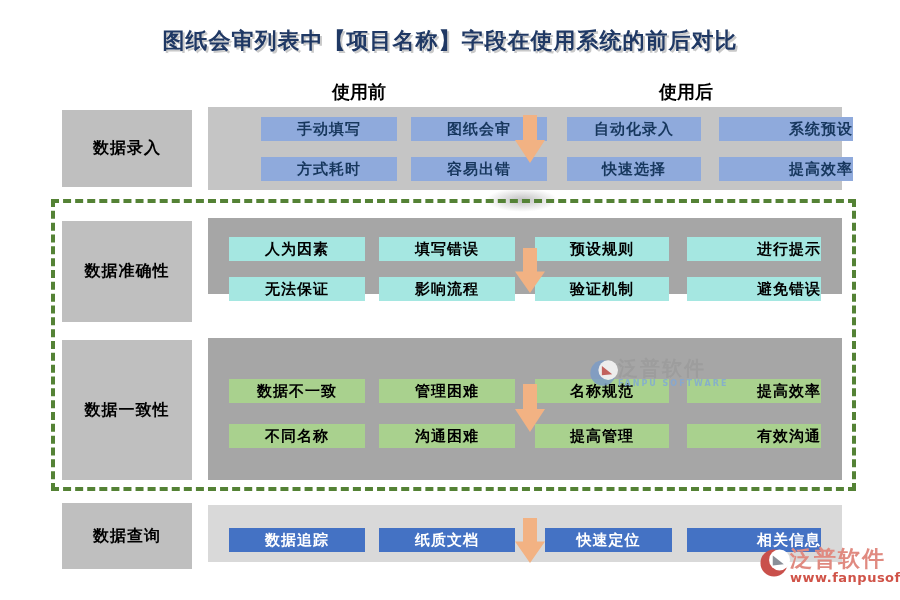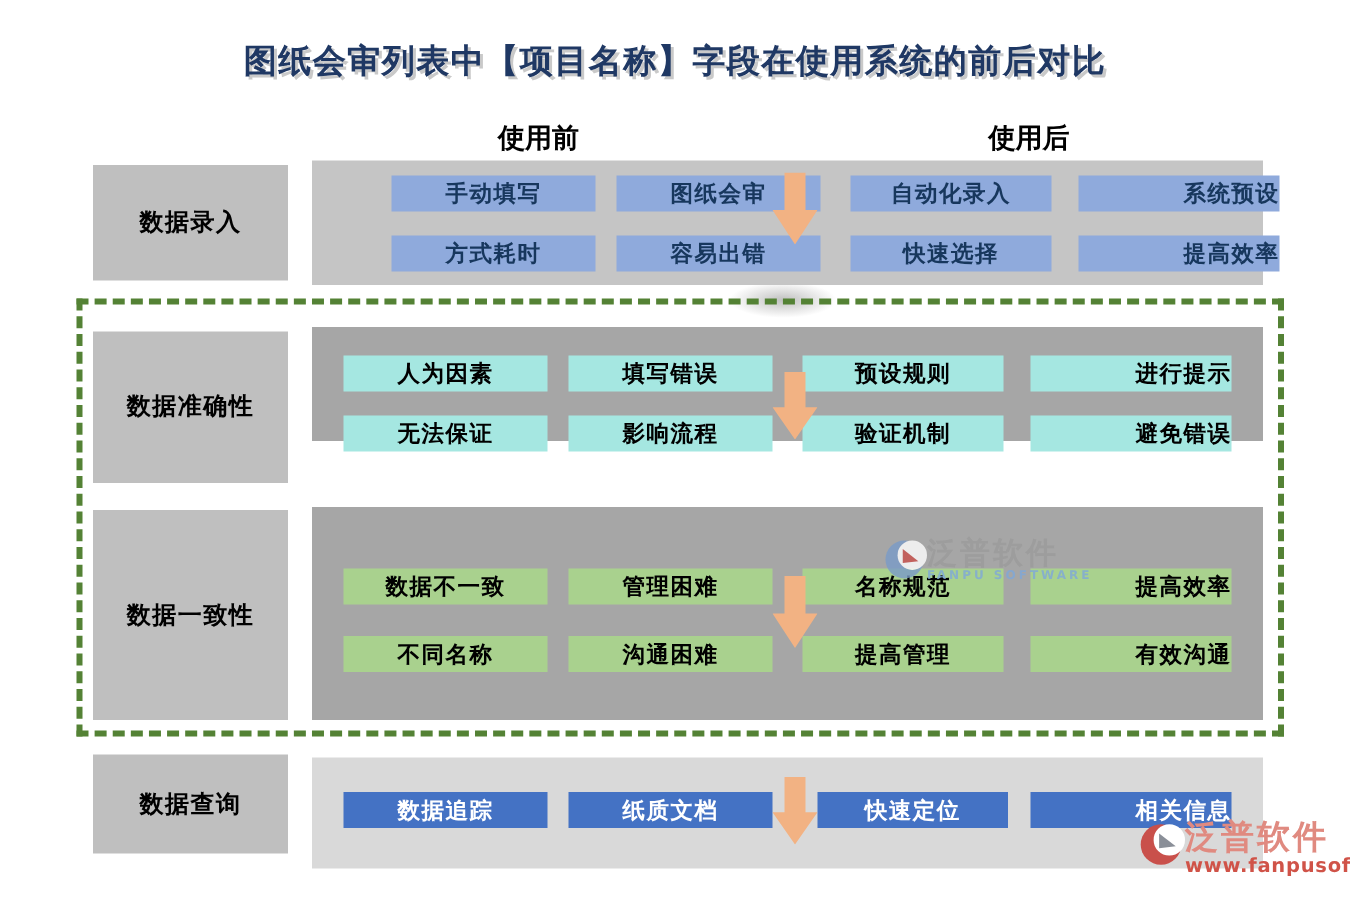--- a/index.html
+++ b/index.html
@@ -26,21 +26,21 @@
              font-size:16px;font-weight:bold;color:#000;letter-spacing:1px;}
   #lb1{top:110px;height:77px;}
   #lb2{top:221px;height:101px;}
   #lb3{top:340px;height:140px;}
   #lb4{top:503px;height:66px;}
 
   .panel{position:absolute;left:208px;width:634px;}
   #p1{top:107px;height:83px;background:var(--panel-row1,#C5C5C5);}
   #p2{top:218px;height:76px;background:var(--panel-rows23,#A6A6A6);}
   #p3{top:338px;height:142px;background:var(--panel-rows23,#A6A6A6);}
-  #p4{top:505px;height:74px;background:var(--panel-row4,#D9D9D9);}
+  #p4{top:505px;height:57px;background:var(--panel-row4,#D9D9D9);}
 
   .pill{position:absolute;height:24px;line-height:24px;width:136px;text-align:center;
         font-size:15px;font-weight:bold;letter-spacing:1px;white-space:nowrap;}
   .c1{left:21px;}
   .c2{left:171px;}
   .c3{left:327px;width:134px;}
   .c4{left:479px;width:134px;text-align:right;}
   #p4 .c3{left:337px;width:127px;}
 
   #p1 .t{top:10px;} #p1 .b{top:50px;}

